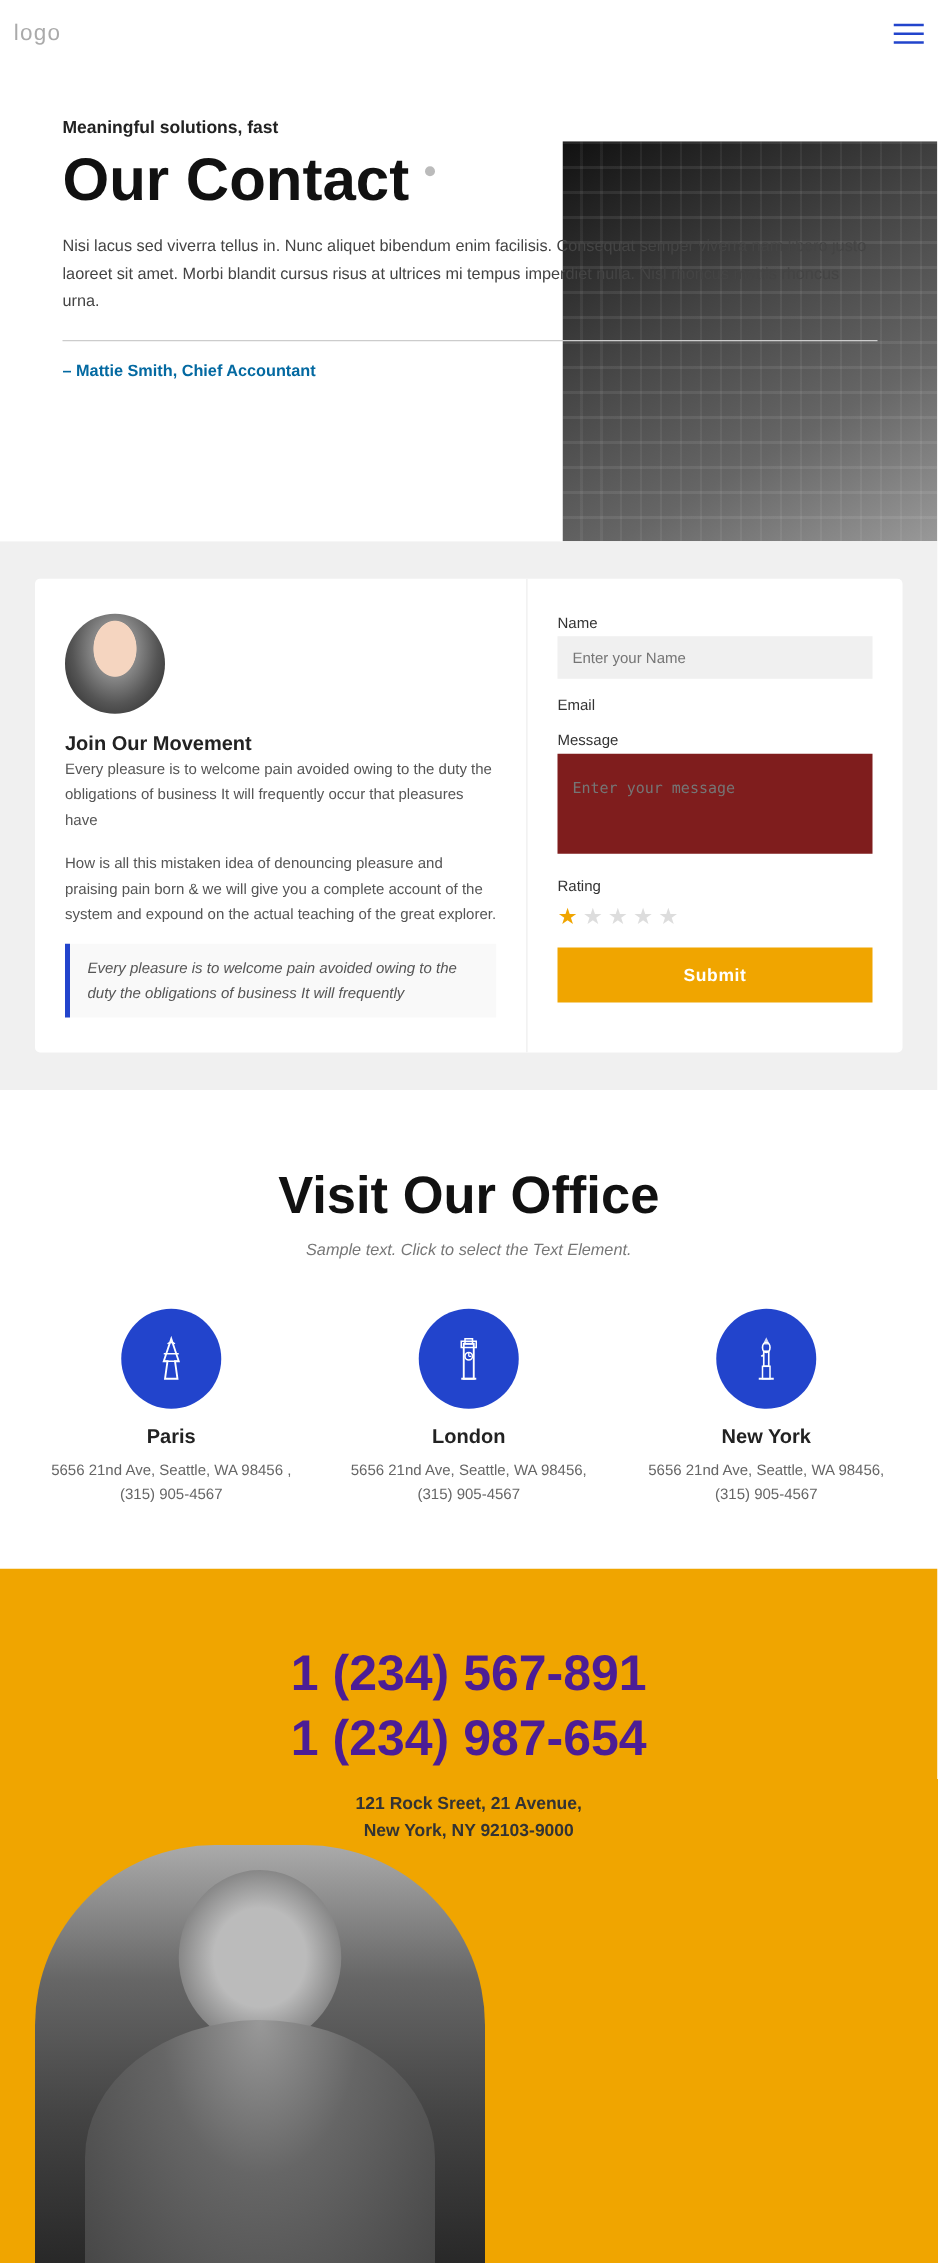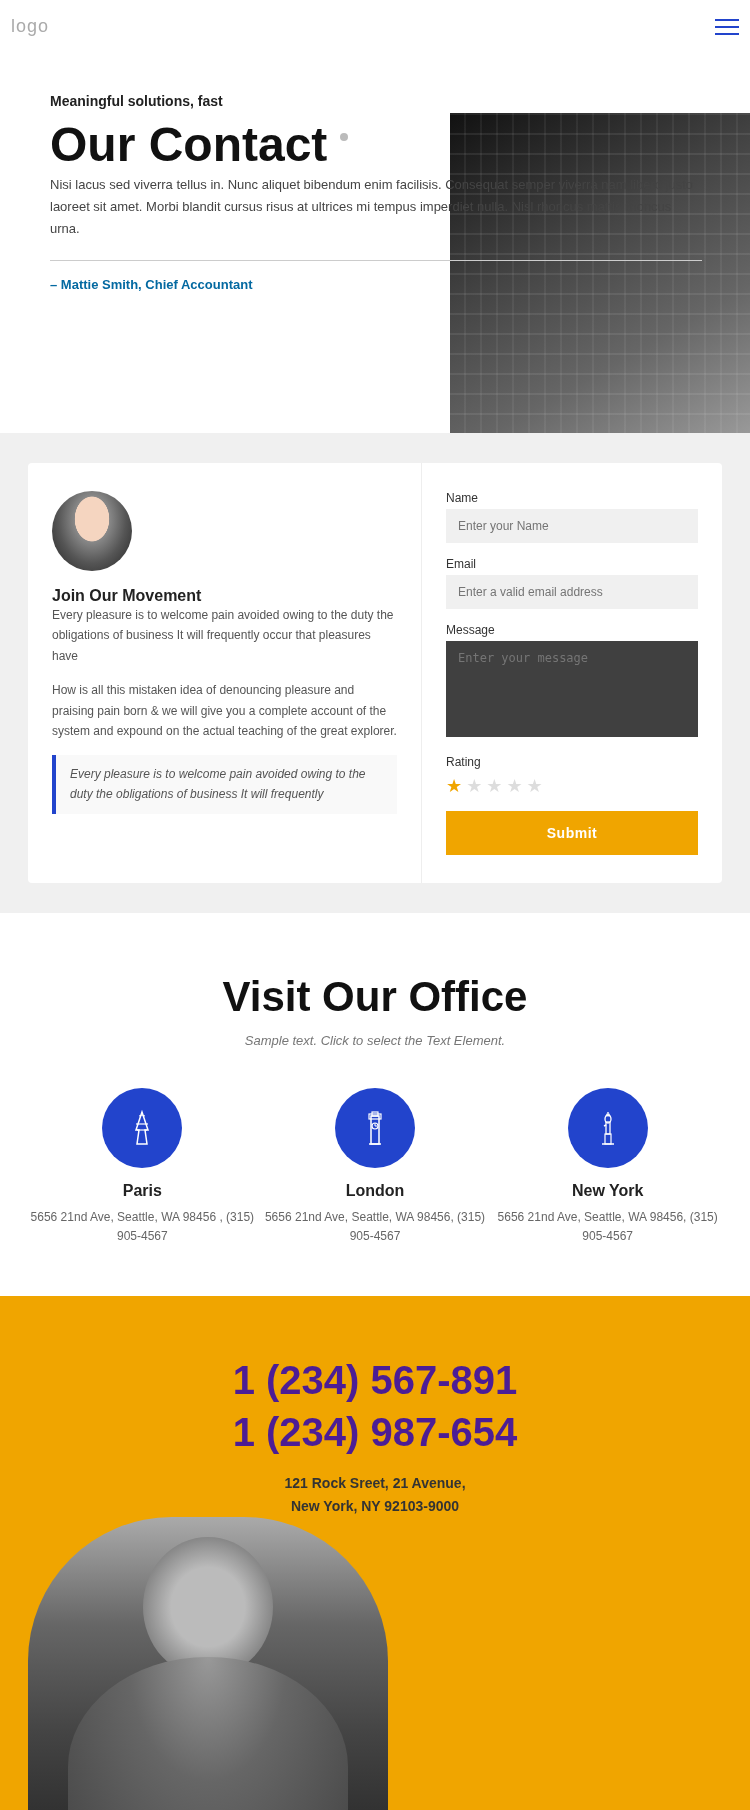--- a/index.html
+++ b/index.html
@@ -48,21 +48,21 @@
       font-size: 14px;
       font-weight: bold;
       color: #222;
       margin-bottom: 10px;
     }
     .hero-title {
       font-size: 48px;
       font-weight: 900;
       color: #111;
       line-height: 1.1;
-      margin-bottom: 2px;
+      margin-bottom: 14px;
     }
     .hero-description {
       font-size: 13px;
       color: #444;
       line-height: 1.7;
       margin-bottom: 20px;
     }
     .hero-divider {
       border: none;
       border-top: 1px solid #ccc;
@@ -194,26 +194,26 @@
       width: 100%;
       padding: 10px 12px;
       border: none;
       background: #f0f0f0;
       font-size: 12px;
       color: #999;
       outline: none;
     }
     .form-textarea {
       width: 100%;
-      padding: 10px 12px;
+      padding: 20px 12px;
       border: none;
-      background: #404040;
+      background: #7f1d1d;
       font-size: 12px;
       color: #999;
-      height: 96px;
+      height: 80px;
       resize: none;
       outline: none;
     }
     .rating-label {
       font-size: 12px;
       color: #333;
       margin-bottom: 6px;
       display: block;
     }
     .stars {
@@ -254,21 +254,21 @@
     }
     .office-subtitle {
       font-size: 13px;
       color: #777;
       margin-bottom: 40px;
       font-style: italic;
     }
     .office-locations {
       display: flex;
       justify-content: flex-start;
-      gap: 4px;
+      gap: 20px;
     }
     .location-item {
       display: flex;
       flex-direction: column;
       align-items: center;
       flex: 1;
     }
     .location-icon {
       width: 80px;
       height: 80px;
@@ -387,21 +387,20 @@
       <blockquote class="mid-blockquote">Every pleasure is to welcome pain avoided owing to the duty the obligations of business It will frequently</blockquote>
     </div>
 
     <div class="mid-right">
       <div class="form-group">
         <label class="form-label">Name</label>
         <input class="form-input" type="text" placeholder="Enter your Name" style="">
       </div>
       <div class="form-group">
         <label class="form-label">Email</label>
-        <input class="form-input" type="email" placeholder="Enter a valid email address" style="">
       </div>
       <div class="form-group">
         <label class="form-label">Message</label>
         <textarea class="form-textarea" placeholder="Enter your message" style=""></textarea>
       </div>
       <div>
         <label class="rating-label">Rating</label>
         <div class="stars">
           <span class="star active">★</span>
           <span class="star">★</span>

